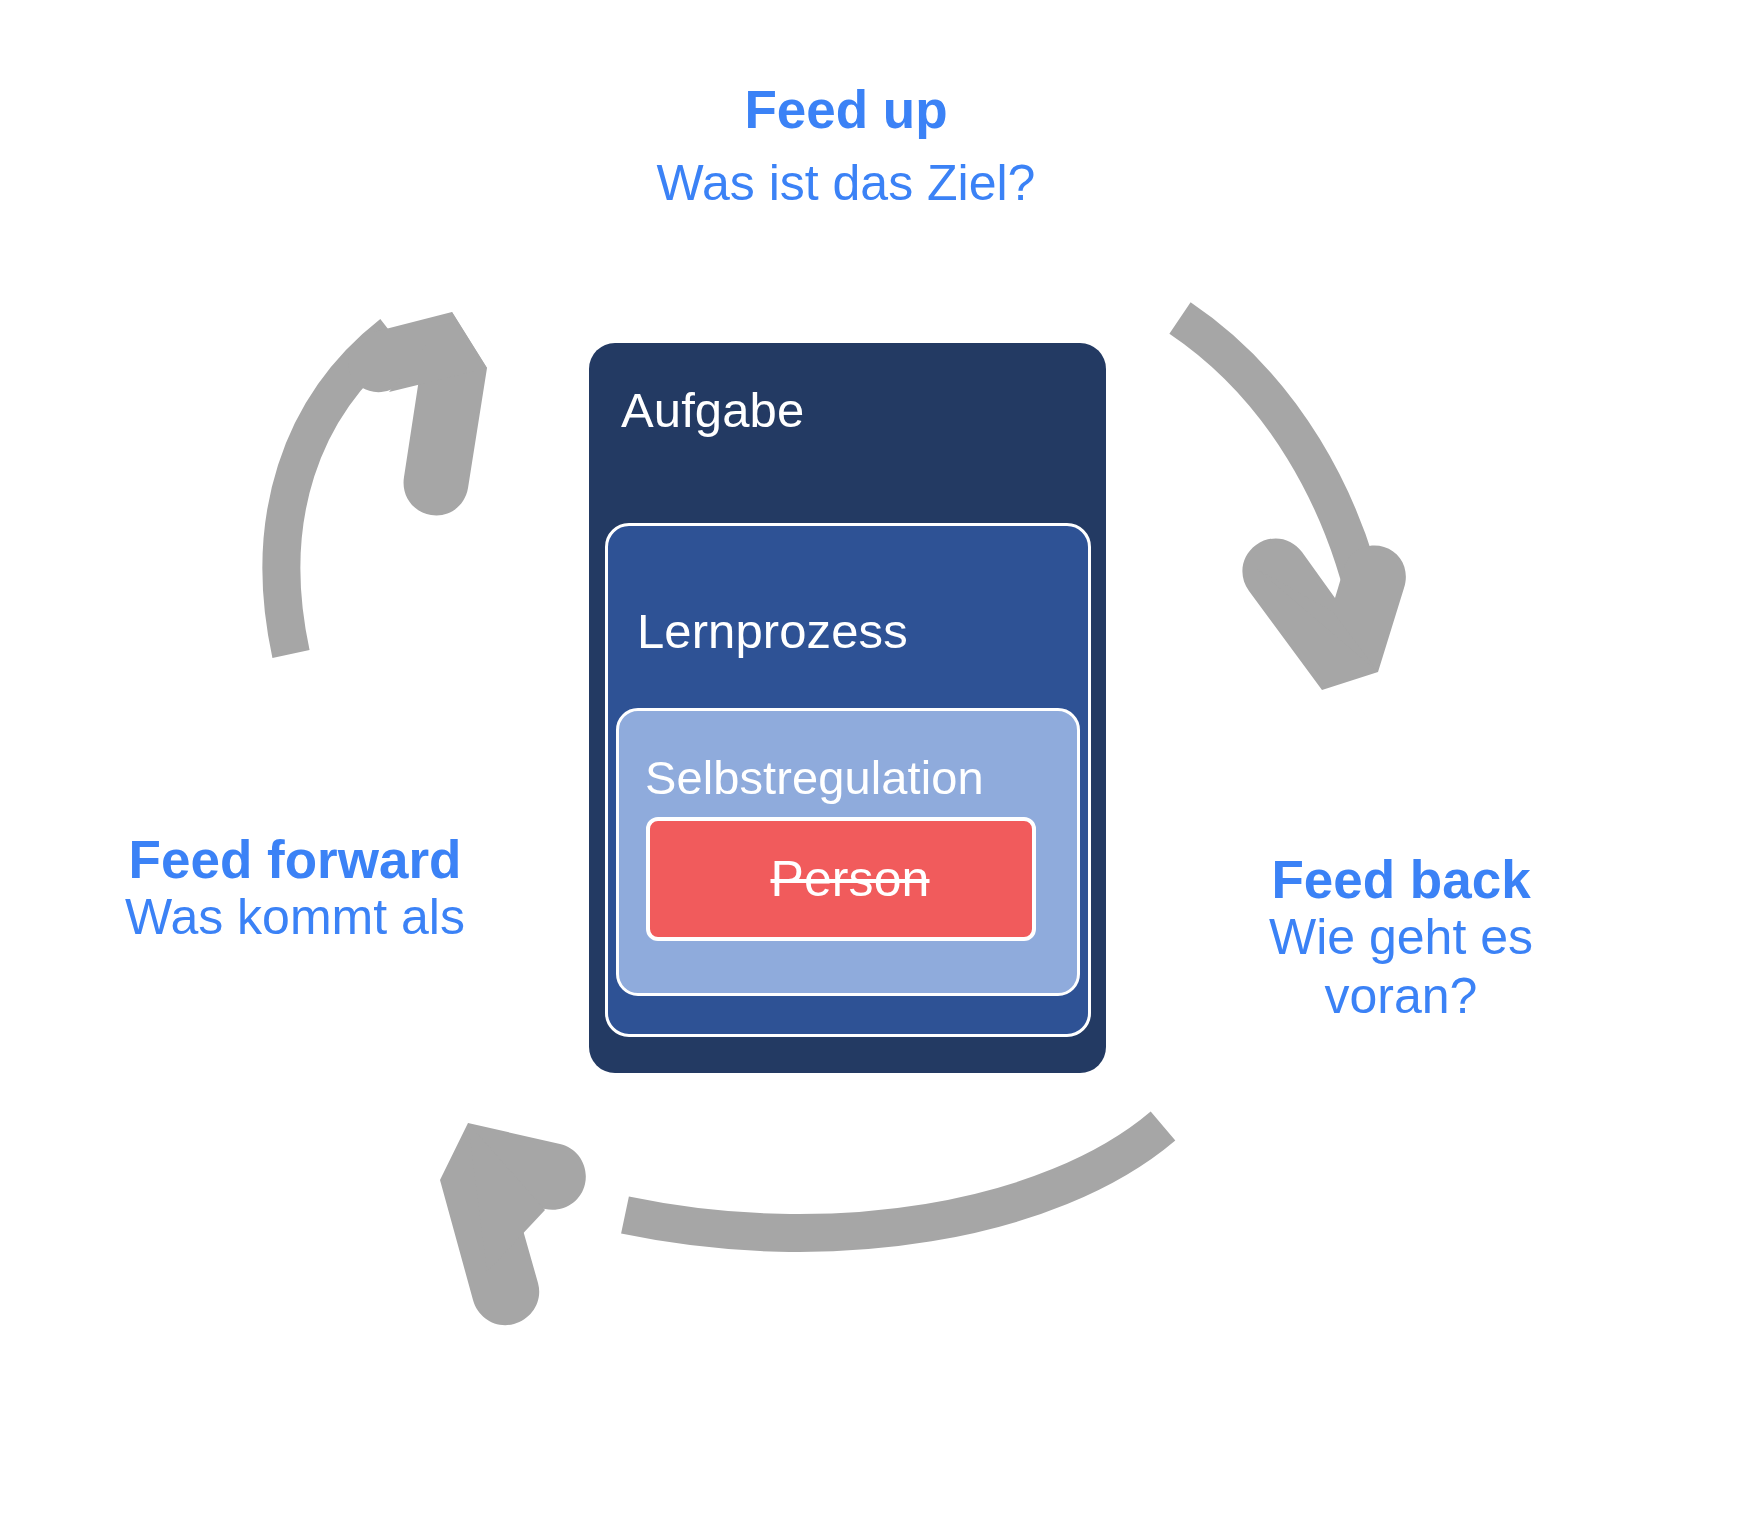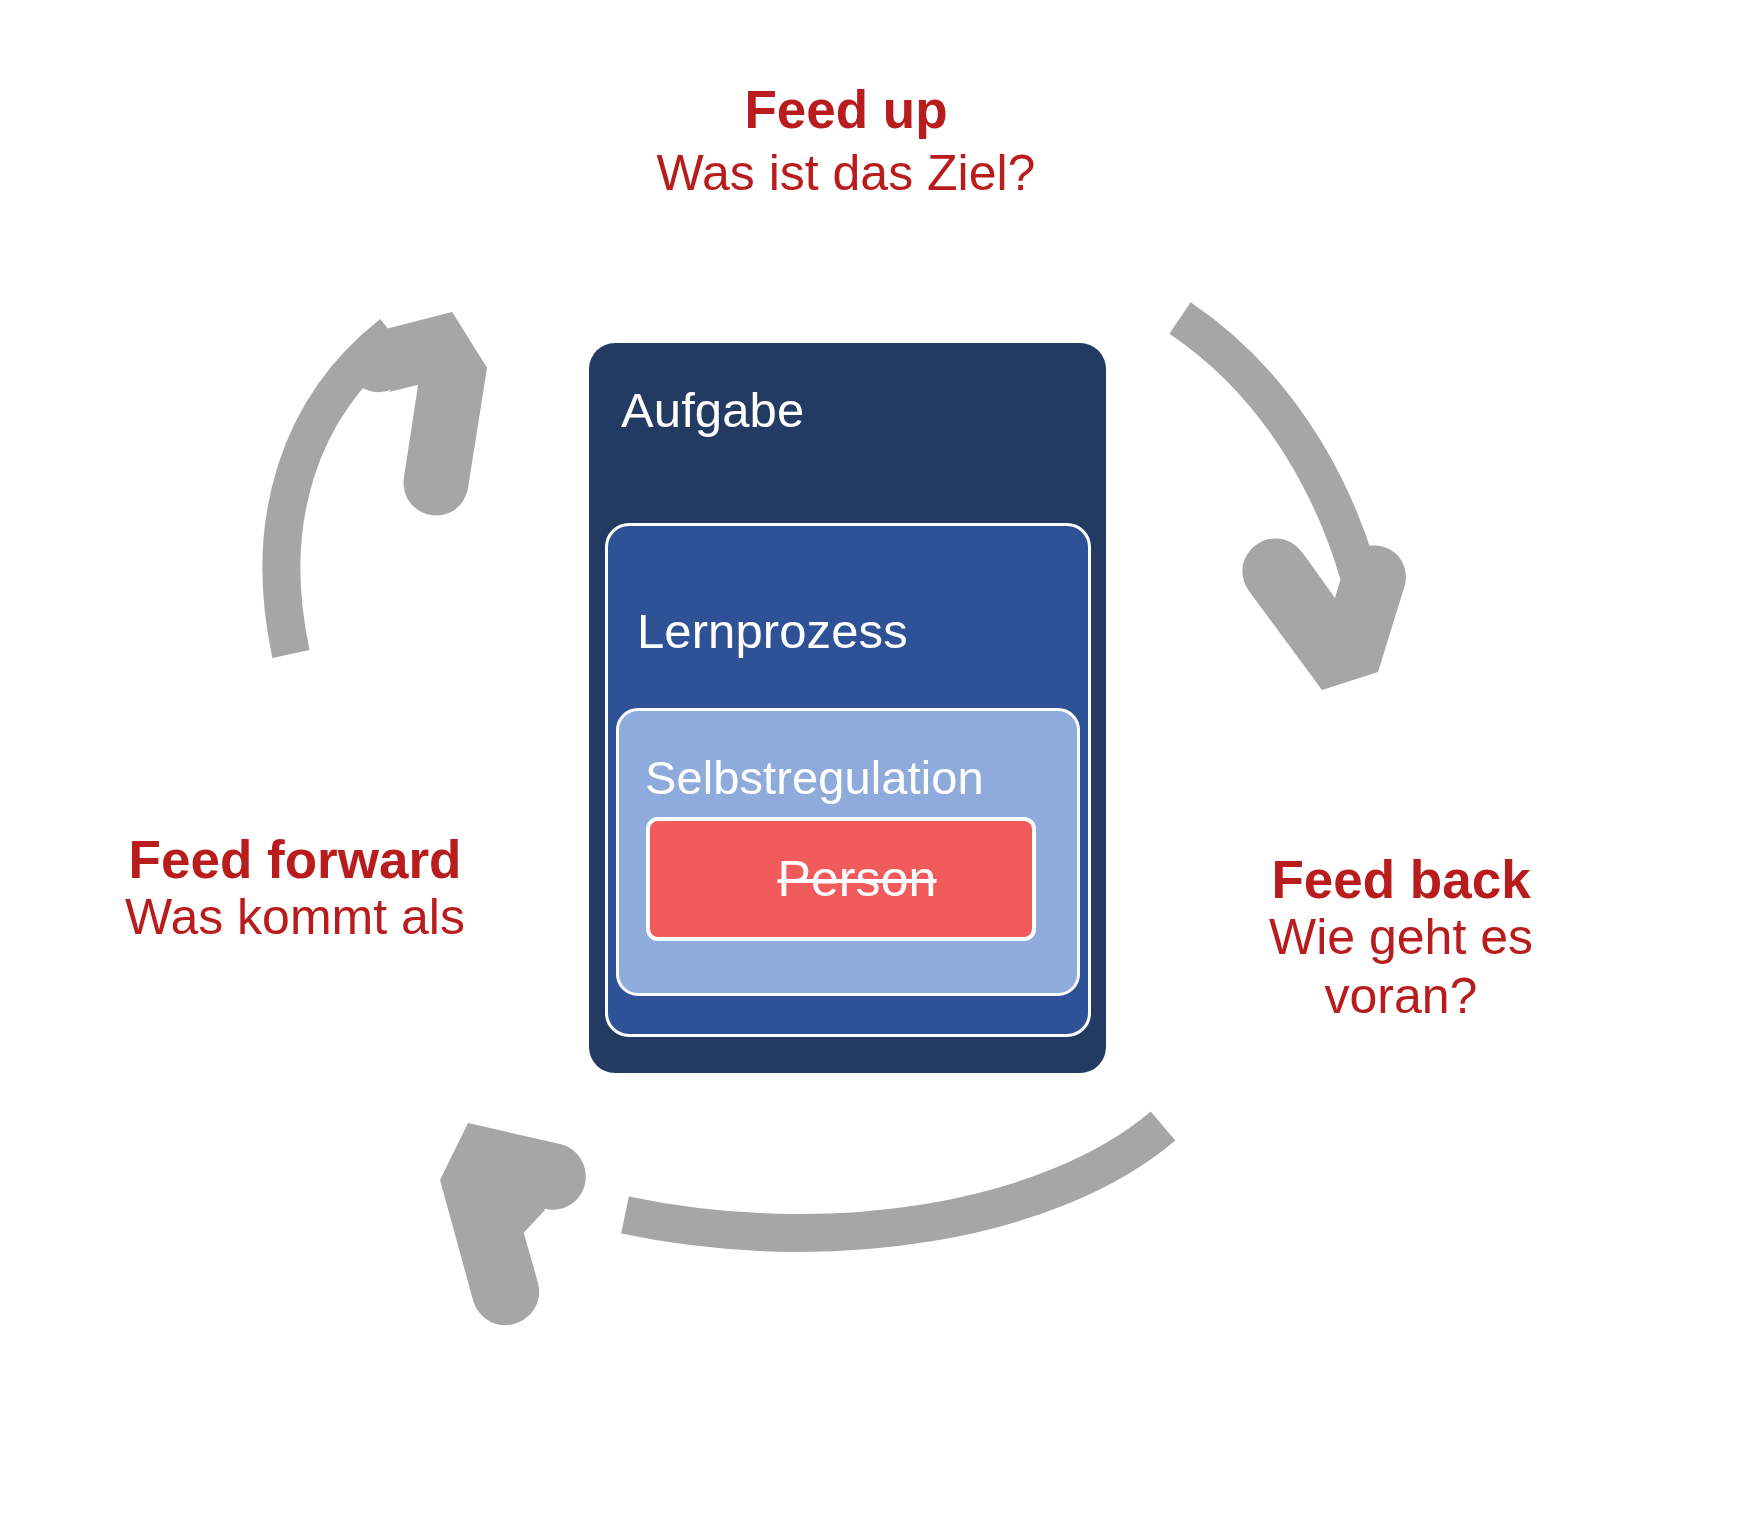--- a/index.html
+++ b/index.html
@@ -98,56 +98,56 @@
   .card-person {
     left: 57px;
     top: 474px;
     width: 390px;
     height: 124px;
     background: #F15B5C;
     border: 4px solid #ffffff;
     border-radius: 12px;
   }
   .card-person > .card-label {
-    left: 16px;
+    left: 9px;
     top: 0;
     width: 100%;
     height: 100%;
     display: flex;
     align-items: center;
     justify-content: center;
     font-size: 50px;
     text-decoration: line-through;
     text-decoration-thickness: 4px;
   }
 
   
   .side-block {
     position: absolute;
     text-align: center;
-    color: #b91c1c;
+    color: #3b82f6;
   }
   .side-title {
     font-weight: bold;
     font-size: 53px;
     line-height: 1.05;
     white-space: nowrap;
   }
   .side-sub {
     font-weight: 400;
     font-size: 50px;
     line-height: 1.18;
   }
 
   .block-top {
     left: 431px;
     top: 82px;
     width: 830px;
   }
-  .block-top .side-sub { margin-top: 6px; }
+  .block-top .side-sub { margin-top: 16px; }
 
   .block-left {
     left: 40px;
     top: 832px;
     width: 510px;
   }
 
   .block-right {
     left: 1166px;
     top: 852px;

